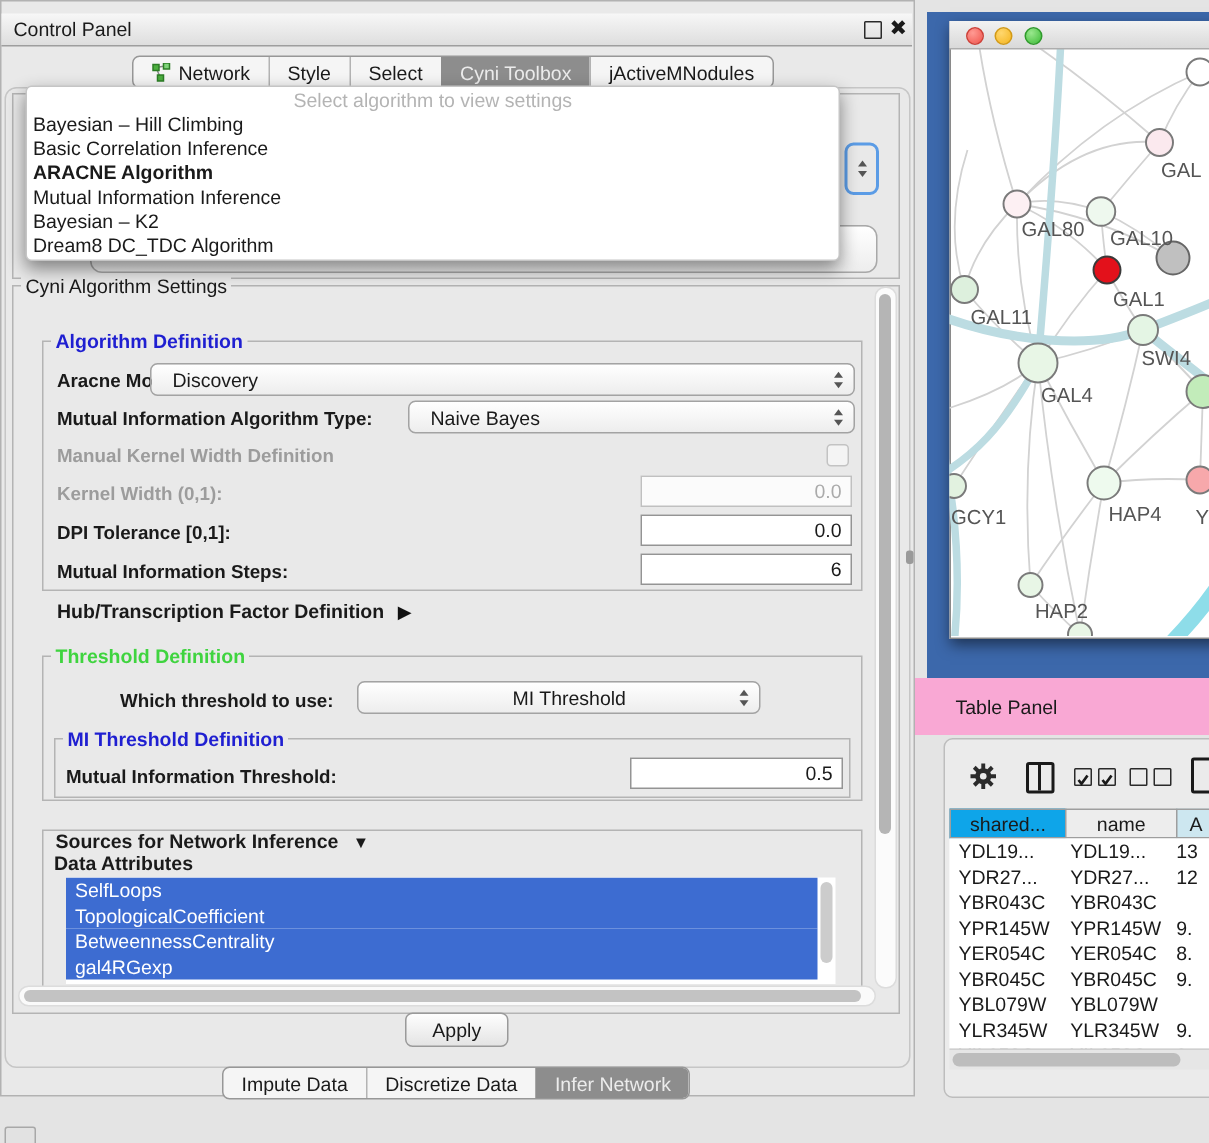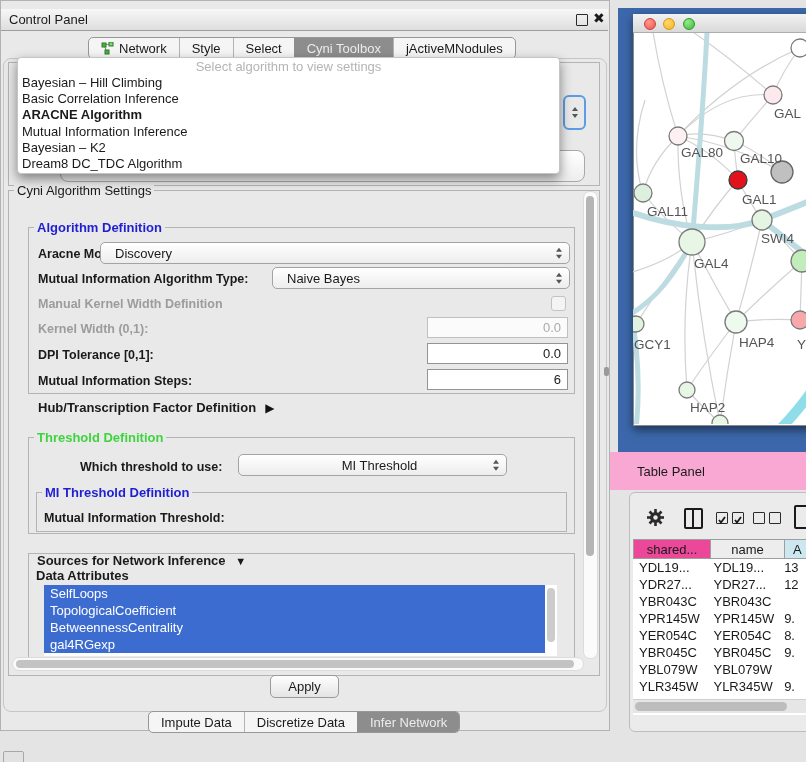--- a/index.html
+++ b/index.html
@@ -184,20 +184,23 @@
     <span>MI Threshold</span>
     <span class="stepper">
         <div class="tri-up"></div>
         <div class="tri-dn"></div>
       </span>
   </div>
 
   <div class="abs grp" style="left:36px;top:492px;width:529px;height:38px;"></div>
   <div class="legend blue" style="left:42px;top:486px;">MI Threshold Definition</div>
   <div class="abs lbl" style="left:44px;top:511px;">Mutual Information Threshold:</div>
+  <div class="field" style="left:420px;top:505px;width:142px;">
+    <span>0.5</span>
+  </div>
 
   <div class="abs grp" style="left:28px;top:553px;width:545px;height:105px;"></div>
   <div class="legend" style="left:34px;top:554px;font-weight:600;">
     <span>Sources for Network Inference</span>
     <span style="margin-left:6px;font-size:11px;">▼</span>
   </div>
   <div class="abs lbl" style="left:36px;top:568px;font-size:13px;">Data Attributes</div>
 
   <div class="abs" style="left:44px;top:585px;width:513px;height:71px;background:#fff;overflow:hidden;">
     <div style="width:501px;">
@@ -342,31 +345,31 @@
     <span class="ckbox"><svg width="10" height="10" viewBox="0 0 10 10">
           <polyline points="2,5 4,7.5 8,2" fill="none" stroke="#1a1a1a" stroke-width="1.8"></polyline>
         </svg></span>
   </div>
   <div class="abs" style="left:753px;top:512px;display:flex;gap:4px;">
     <span class="ckbox"></span>
       <span class="ckbox"></span>
   </div>
   <div class="abs" style="left:794px;top:505px;width:17px;height:20px;border:2.4px solid #1a1a1a;border-radius:2px;"></div>
 
-  <div class="th-cell" style="left:633px;width:78px;background:#ec4899;">
+  <div class="th-cell" style="left:633px;width:78px;background:#0ea5e9;">
     <span>shared...</span>
   </div>
   <div class="th-cell" style="left:710px;width:75px;background:#ededed;">
     <span>name</span>
   </div>
   <div class="th-cell" style="left:784px;width:30px;background:#cde7f0;justify-content:flex-start;padding-left:8px;">
     <span>A</span>
   </div>
 
-  <div class="abs" style="left:633px;top:559px;width:173px;height:156px;background:#fff;overflow:hidden;">
+  <div class="abs" style="left:633px;top:559px;width:173px;height:140px;background:#fff;overflow:hidden;">
     <div class="tr-row">
         <span class="td1">YDL19...</span>
         <span class="td2">YDL19...</span>
         <span class="td3">13</span>
       </div>
     <div class="tr-row">
         <span class="td1">YDR27...</span>
         <span class="td2">YDR27...</span>
         <span class="td3">12</span>
       </div>

